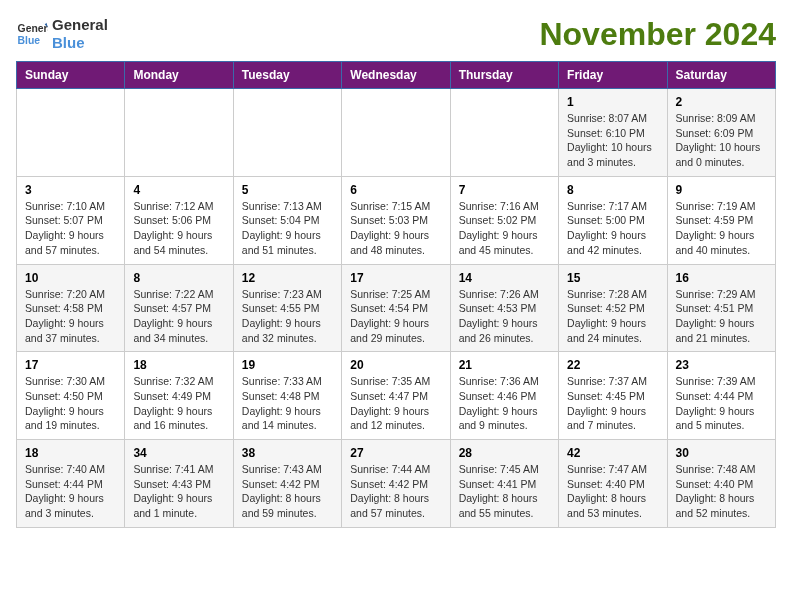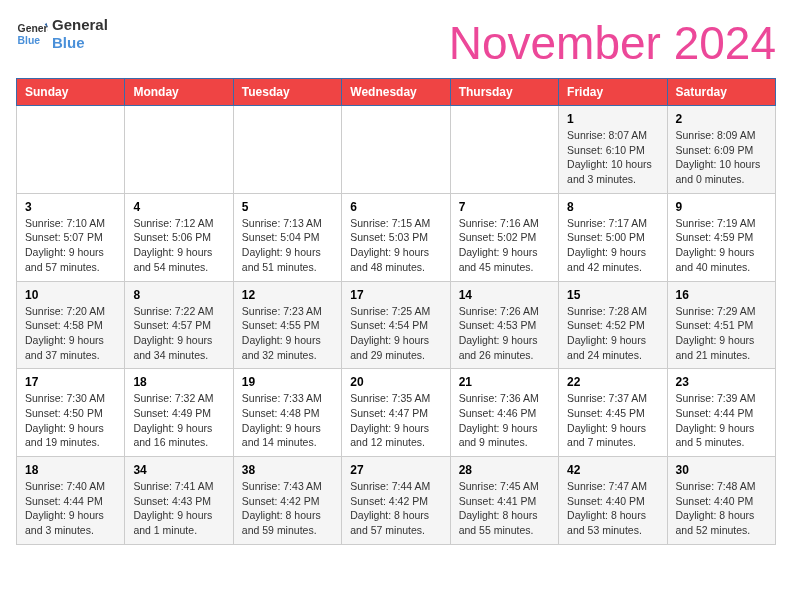--- a/index.html
+++ b/index.html
@@ -22,36 +22,36 @@
       gap: 4px;
     }
     .logo-icon {
       width: 32px;
       height: 32px;
     }
     .title-block {
       text-align: right;
     }
     .main-title {
-      font-size: 46px;
-      font-weight: normal;
-      color: #ec4899;
+      font-size: 32px;
+      font-weight: bold;
+      color: #4d7c0f;
     }
     .subtitle {
       font-size: 15px;
       color: #555;
     }
     .calendar-table {
       width: 100%;
       border-collapse: collapse;
       margin-top: 8px;
       font-size: 11px;
     }
     .calendar-table thead tr th {
-      background-color: #ef4444;
+      background-color: #701a75;
       color: #fff;
       text-align: left;
       padding: 6px 8px;
       font-size: 12px;
       font-weight: bold;
       border: 1px solid #3a6aaa;
     }
     .calendar-table tbody tr td {
       vertical-align: top;
       padding: 6px 8px;

